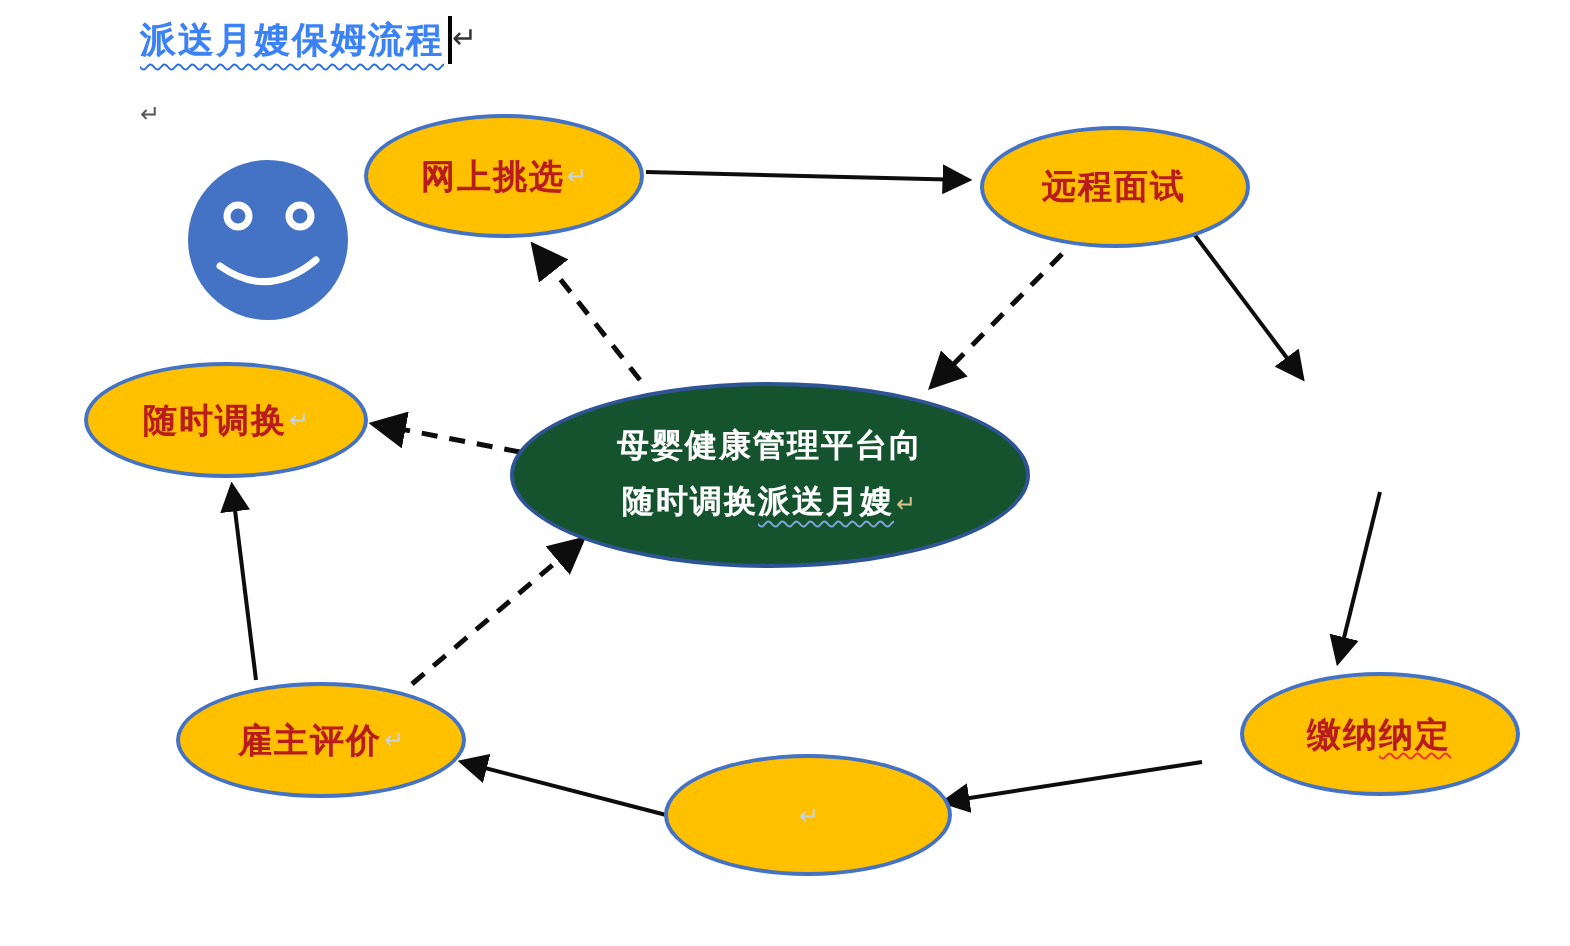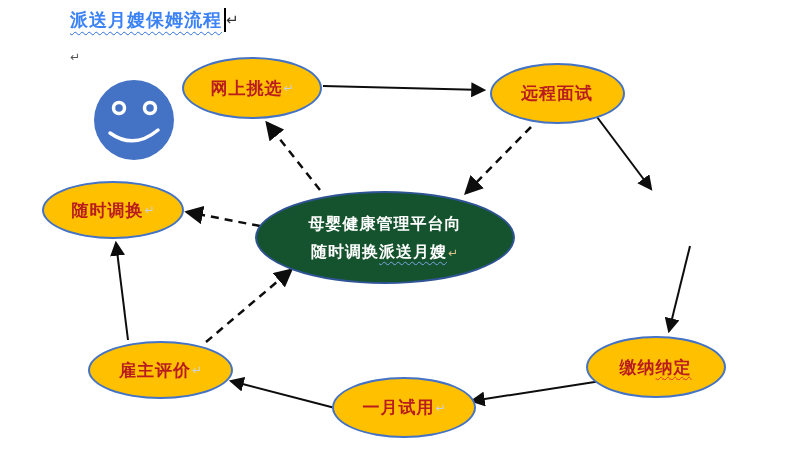--- a/index.html
+++ b/index.html
@@ -88,27 +88,26 @@
     <span class="node-label">网上挑选</span>
       <span class="node-mark">↵</span>
   </div>
 
   <div class="node" style="left:490px;top:63px;width:135px;height:61px">
     <span class="node-label">远程面试</span>
       <span class="node-mark"></span>
   </div>
 
 
-  <div class="node" style="left:586px;top:336px;width:140px;height:62px">
+  <div class="node" style="left:620px;top:336px;width:140px;height:62px">
     <span class="node-label"><span>缴纳</span><span class="wavy-red">纳定</span></span>
       <span class="node-mark"></span>
   </div>
 
   <div class="node" style="left:332px;top:377px;width:144px;height:61px">
-    <span class="node-label">一月试用</span>
       <span class="node-mark">↵</span>
   </div>
 
   <div class="node" style="left:88px;top:341px;width:145px;height:58px">
     <span class="node-label">雇主评价</span>
       <span class="node-mark">↵</span>
   </div>
 
   <div class="node" style="left:42px;top:181px;width:142px;height:58px">
     <span class="node-label">随时调换</span>

